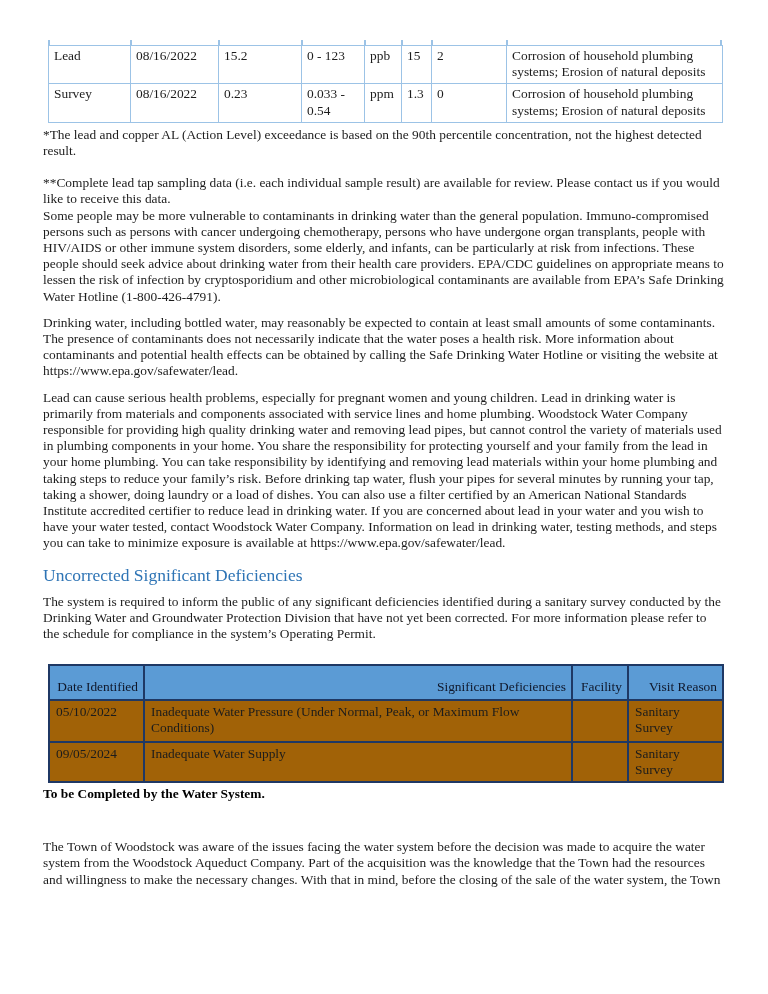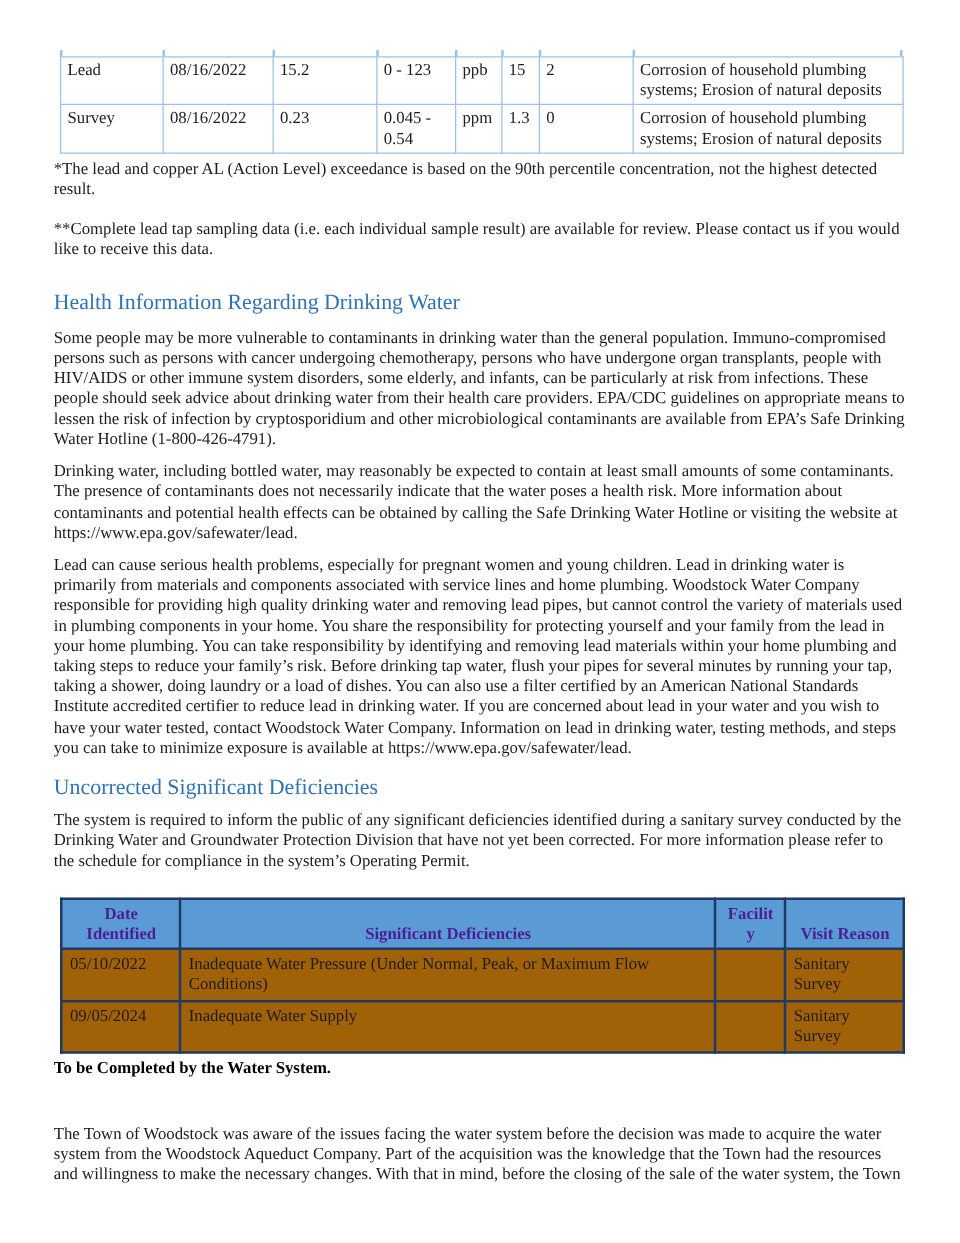--- a/index.html
+++ b/index.html
@@ -64,23 +64,23 @@
     table-layout: fixed;
   }
   .def-table th, .def-table td {
     border: 2px solid #1F3864;
     font-size: 13.4px;
     line-height: 16.2px;
     word-wrap: break-word;
   }
   .def-table th {
     background: #5B9BD5;
-    color: #4c1d95;
-    font-weight: bold;
-    text-align: center;
+    color: #0f172a;
+    font-weight: normal;
+    text-align: right;
     vertical-align: bottom;
     padding: 3px 5px 3px 6px;
     height: 35px;
     box-sizing: border-box;
   }
   .def-table td {
     vertical-align: top;
     padding: 3px 5px 3px 6px;
     background: #a16207;
   }
@@ -139,33 +139,32 @@
         <td>0 - 123</td>
         <td>ppb</td>
         <td>15</td>
         <td>2</td>
         <td>Corrosion of household plumbing systems; Erosion of natural deposits</td>
       </tr>
       <tr>
         <td>Survey</td>
         <td>08/16/2022</td>
         <td>0.23</td>
-        <td>0.045 - 0.54</td>
+        <td>0.033 - 0.54</td>
         <td>ppm</td>
         <td>1.3</td>
         <td>0</td>
         <td>Corrosion of household plumbing systems; Erosion of natural deposits</td>
       </tr>
     </tbody>
   </table>
 
   <p class="body-text footnote1">*The lead and copper AL (Action Level) exceedance is based on the 90th percentile concentration, not the highest detected result.</p>
   <p class="body-text footnote2">**Complete lead tap sampling data (i.e. each individual sample result) are available for review. Please contact us if you would like to receive this data.</p>
 
-  <h2 class="doc-heading">Health Information Regarding Drinking Water</h2>
   <p class="body-text">Some people may be more vulnerable to contaminants in drinking water than the general population. Immuno-compromised persons such as persons with cancer undergoing chemotherapy, persons who have undergone organ transplants, people with HIV/AIDS or other immune system disorders, some elderly, and infants, can be particularly at risk from infections. These people should seek advice about drinking water from their health care providers. EPA/CDC guidelines on appropriate means to lessen the risk of infection by cryptosporidium and other microbiological contaminants are available from EPA’s Safe Drinking Water Hotline (1-800-426-4791).</p>
   <p class="body-text para">Drinking water, including bottled water, may reasonably be expected to contain at least small amounts of some contaminants. The presence of contaminants does not necessarily indicate that the water poses a health risk. More information about contaminants and potential health effects can be obtained by calling the Safe Drinking Water Hotline or visiting the website at https://www.epa.gov/safewater/lead.</p>
   <p class="body-text para">Lead can cause serious health problems, especially for pregnant women and young children. Lead in drinking water is primarily from materials and components associated with service lines and home plumbing. Woodstock Water Company responsible for providing high quality drinking water and removing lead pipes, but cannot control the variety of materials used in plumbing components in your home. You share the responsibility for protecting yourself and your family from the lead in your home plumbing. You can take responsibility by identifying and removing lead materials within your home plumbing and taking steps to reduce your family’s risk. Before drinking tap water, flush your pipes for several minutes by running your tap, taking a shower, doing laundry or a load of dishes. You can also use a filter certified by an American National Standards Institute accredited certifier to reduce lead in drinking water. If you are concerned about lead in your water and you wish to have your water tested, contact Woodstock Water Company. Information on lead in drinking water, testing methods, and steps you can take to minimize exposure is available at https://www.epa.gov/safewater/lead.</p>
 
   <h2 class="doc-heading tight">Uncorrected Significant Deficiencies</h2>
   <p class="body-text">The system is required to inform the public of any significant deficiencies identified during a sanitary survey conducted by the Drinking Water and Groundwater Protection Division that have not yet been corrected. For more information please refer to the schedule for compliance in the system’s Operating Permit.</p>
 
   <table class="def-table">
     <colgroup>
       <col style="width:95px">

